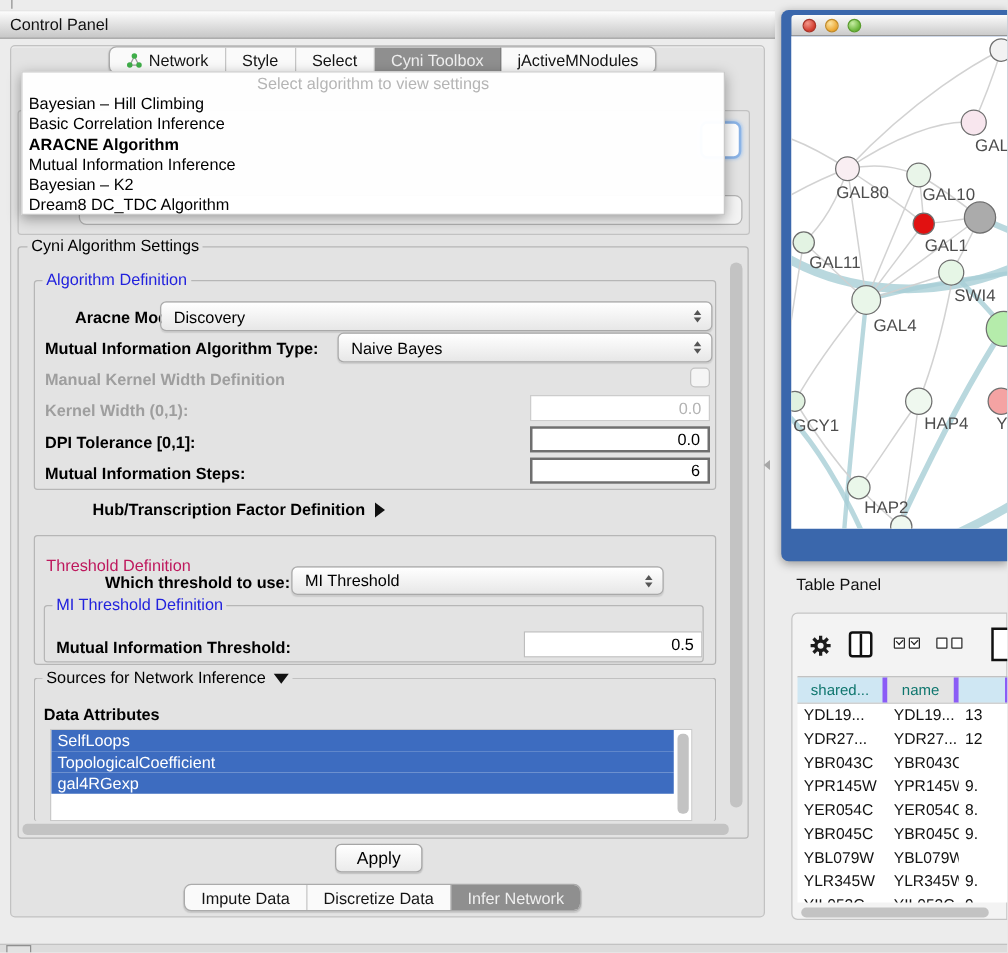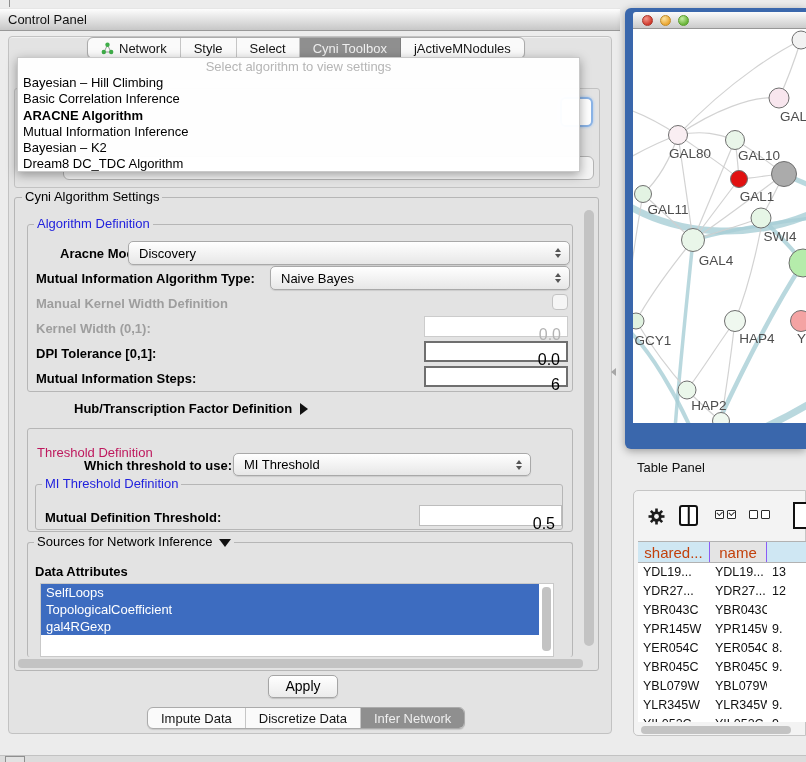--- a/index.html
+++ b/index.html
@@ -46,21 +46,21 @@
   .blue-t{color:#2222dd;} .green-t{color:#be185d;margin-top:25px;}
   .flabel{font-size:13px;font-weight:bold;color:#000;white-space:nowrap;}
   .dlabel{font-size:13px;font-weight:bold;color:#9e9e9e;white-space:nowrap;}
   
   .combo{height:24px;border:1px solid #a9a9a9;border-radius:5px;background:linear-gradient(#ffffff,#e7e7e7);
     display:flex;align-items:center;padding:0 22px 0 10px;font-size:13px;box-sizing:border-box;box-shadow:0 1px 1px rgba(0,0,0,.1);}
   .spin{position:absolute;right:8px;top:50%;transform:translateY(-50%);display:flex;flex-direction:column;gap:2px;}
   .spin .up{width:0;height:0;border-left:3.5px solid transparent;border-right:3.5px solid transparent;border-bottom:4.5px solid #555;}
   .spin .dn{width:0;height:0;border-left:3.5px solid transparent;border-right:3.5px solid transparent;border-top:4.5px solid #555;}
   
-  .tfield{height:21px;background:#fff;border:1px solid #bdbdbd;text-align:right;padding:8px 6px;font-size:16px;
+  .tfield{height:21px;background:#fff;border:1px solid #bdbdbd;text-align:right;padding:0 6px;font-size:13px;
     line-height:19px;box-sizing:border-box;color:#000;}
   .tfield.disabled{color:#b3b3b3;border-color:#cccccc;}
   .tfield.strong{border:2px solid #6f6f6f;line-height:17px;}
   .checkbox{width:16px;height:16px;border:1px solid #c3c3c3;border-radius:4px;background:#f5f5f5;box-sizing:border-box;}
   
   .tri-right{display:inline-block;width:0;height:0;border-top:6px solid transparent;border-bottom:6px solid transparent;border-left:8px solid #111;margin-left:8px;vertical-align:middle;}
   .tri-down{display:inline-block;width:0;height:0;border-left:6px solid transparent;border-right:6px solid transparent;border-top:8px solid #111;margin-left:6px;vertical-align:middle;}
   
   .attr-list{left:40px;top:583px;width:514px;height:74px;background:#fff;border:1px solid #c9c9c9;overflow:hidden;box-sizing:border-box;}
   .attr-item{height:17px;line-height:17px;padding-left:5px;color:#fff;font-size:13px;width:calc(100% - 14px);box-sizing:border-box;}
@@ -85,21 +85,21 @@
   .tp-title{left:637px;top:460px;font-size:13px;color:#111;}
   .table-shell{left:633px;top:490px;width:173px;height:246px;background:#f3f3f3;border:1px solid #c5c5c5;border-radius:5px 0 0 5px;box-sizing:border-box;}
   .tp-toolbar{position:absolute;left:0;top:10px;width:100%;height:36px;}
   .gear-svg{position:absolute;left:13px;top:6px;}
   .split-icon{position:absolute;left:45px;top:4px;width:19px;height:21px;border:2.5px solid #111;border-radius:3px;box-sizing:border-box;background:#fff;}
   .split-icon i{position:absolute;left:50%;top:0;width:2.5px;height:100%;background:#111;transform:translateX(-50%);}
   .cb{position:absolute;width:9px;height:9px;border:1.5px solid #2b2b2b;border-radius:1px;background:#fff;box-sizing:border-box;}
   .cb .mk{position:absolute;left:1px;top:0px;width:4px;height:2.5px;border-left:1.5px solid #2b2b2b;border-bottom:1.5px solid #2b2b2b;transform:rotate(-45deg);}
   .doc-icon{position:absolute;left:159px;top:1px;width:16px;height:27px;border:2px solid #111;background:#fff;box-sizing:border-box;}
   .tbl-head{position:absolute;left:4px;top:50px;width:170px;height:22px;display:flex;border-top:1px solid #b2b2b2;border-bottom:1px solid #b2b2b2;box-sizing:border-box;}
-  .th{height:100%;display:flex;align-items:center;justify-content:center;font-size:15px;color:#c2410c;border-right:1px solid #8b5cf6;background:#e4e4e4;box-sizing:border-box;}
+  .th{height:100%;display:flex;align-items:center;justify-content:center;font-size:12px;color:#0f766e;border-right:4px solid #8b5cf6;background:#e4e4e4;box-sizing:border-box;}
   .th.hl{background:#cfe7f3;}
   .tbl-body{position:absolute;left:4px;top:72px;width:170px;height:159px;overflow:hidden;background:#fff;}
   .tr{display:flex;height:19px;}
   .td{font-size:12.5px;color:#111;line-height:19px;padding-left:5px;box-sizing:border-box;white-space:nowrap;overflow:hidden;}
   .tbl-hthumb{position:absolute;left:7px;top:235px;width:150px;height:8px;background:#c3c3c3;border-radius:4px;}
 </style>
 </head>
 <body>
 
 <div class="stage">
@@ -205,21 +205,21 @@
   <div class="abs flabel" style="left:84px;top:458px;">Which threshold to use:</div>
   <div class="abs combo" style="left:233px;top:453px;width:298px;height:23px;">
     <span>MI Threshold</span>
     <span class="spin">
         <i class="up"></i>
         <i class="dn"></i>
       </span>
   </div>
   <div class="abs group mi-group"></div>
   <div class="abs gtitle blue-t" style="left:42px;top:477px;">MI Threshold Definition</div>
-  <div class="abs flabel" style="left:45px;top:510px;">Mutual Definition Threshold:</div>
+  <div class="abs flabel" style="left:45px;top:510px;">Mutual Information Threshold:</div>
   <div class="abs tfield" style="left:419px;top:505px;width:143px;">0.5</div>
 
   <div class="abs group src-group"></div>
   <div class="abs gtitle" style="left:34px;top:535px;">
     <span>Sources for Network Inference</span><span class="tri-down"></span>
   </div>
   <div class="abs flabel" style="left:35px;top:564px;">Data Attributes</div>
   <div class="abs attr-list">
     <div>
         <div class="attr-item" style="background: rgb(61, 108, 192);">SelfLoops</div>

